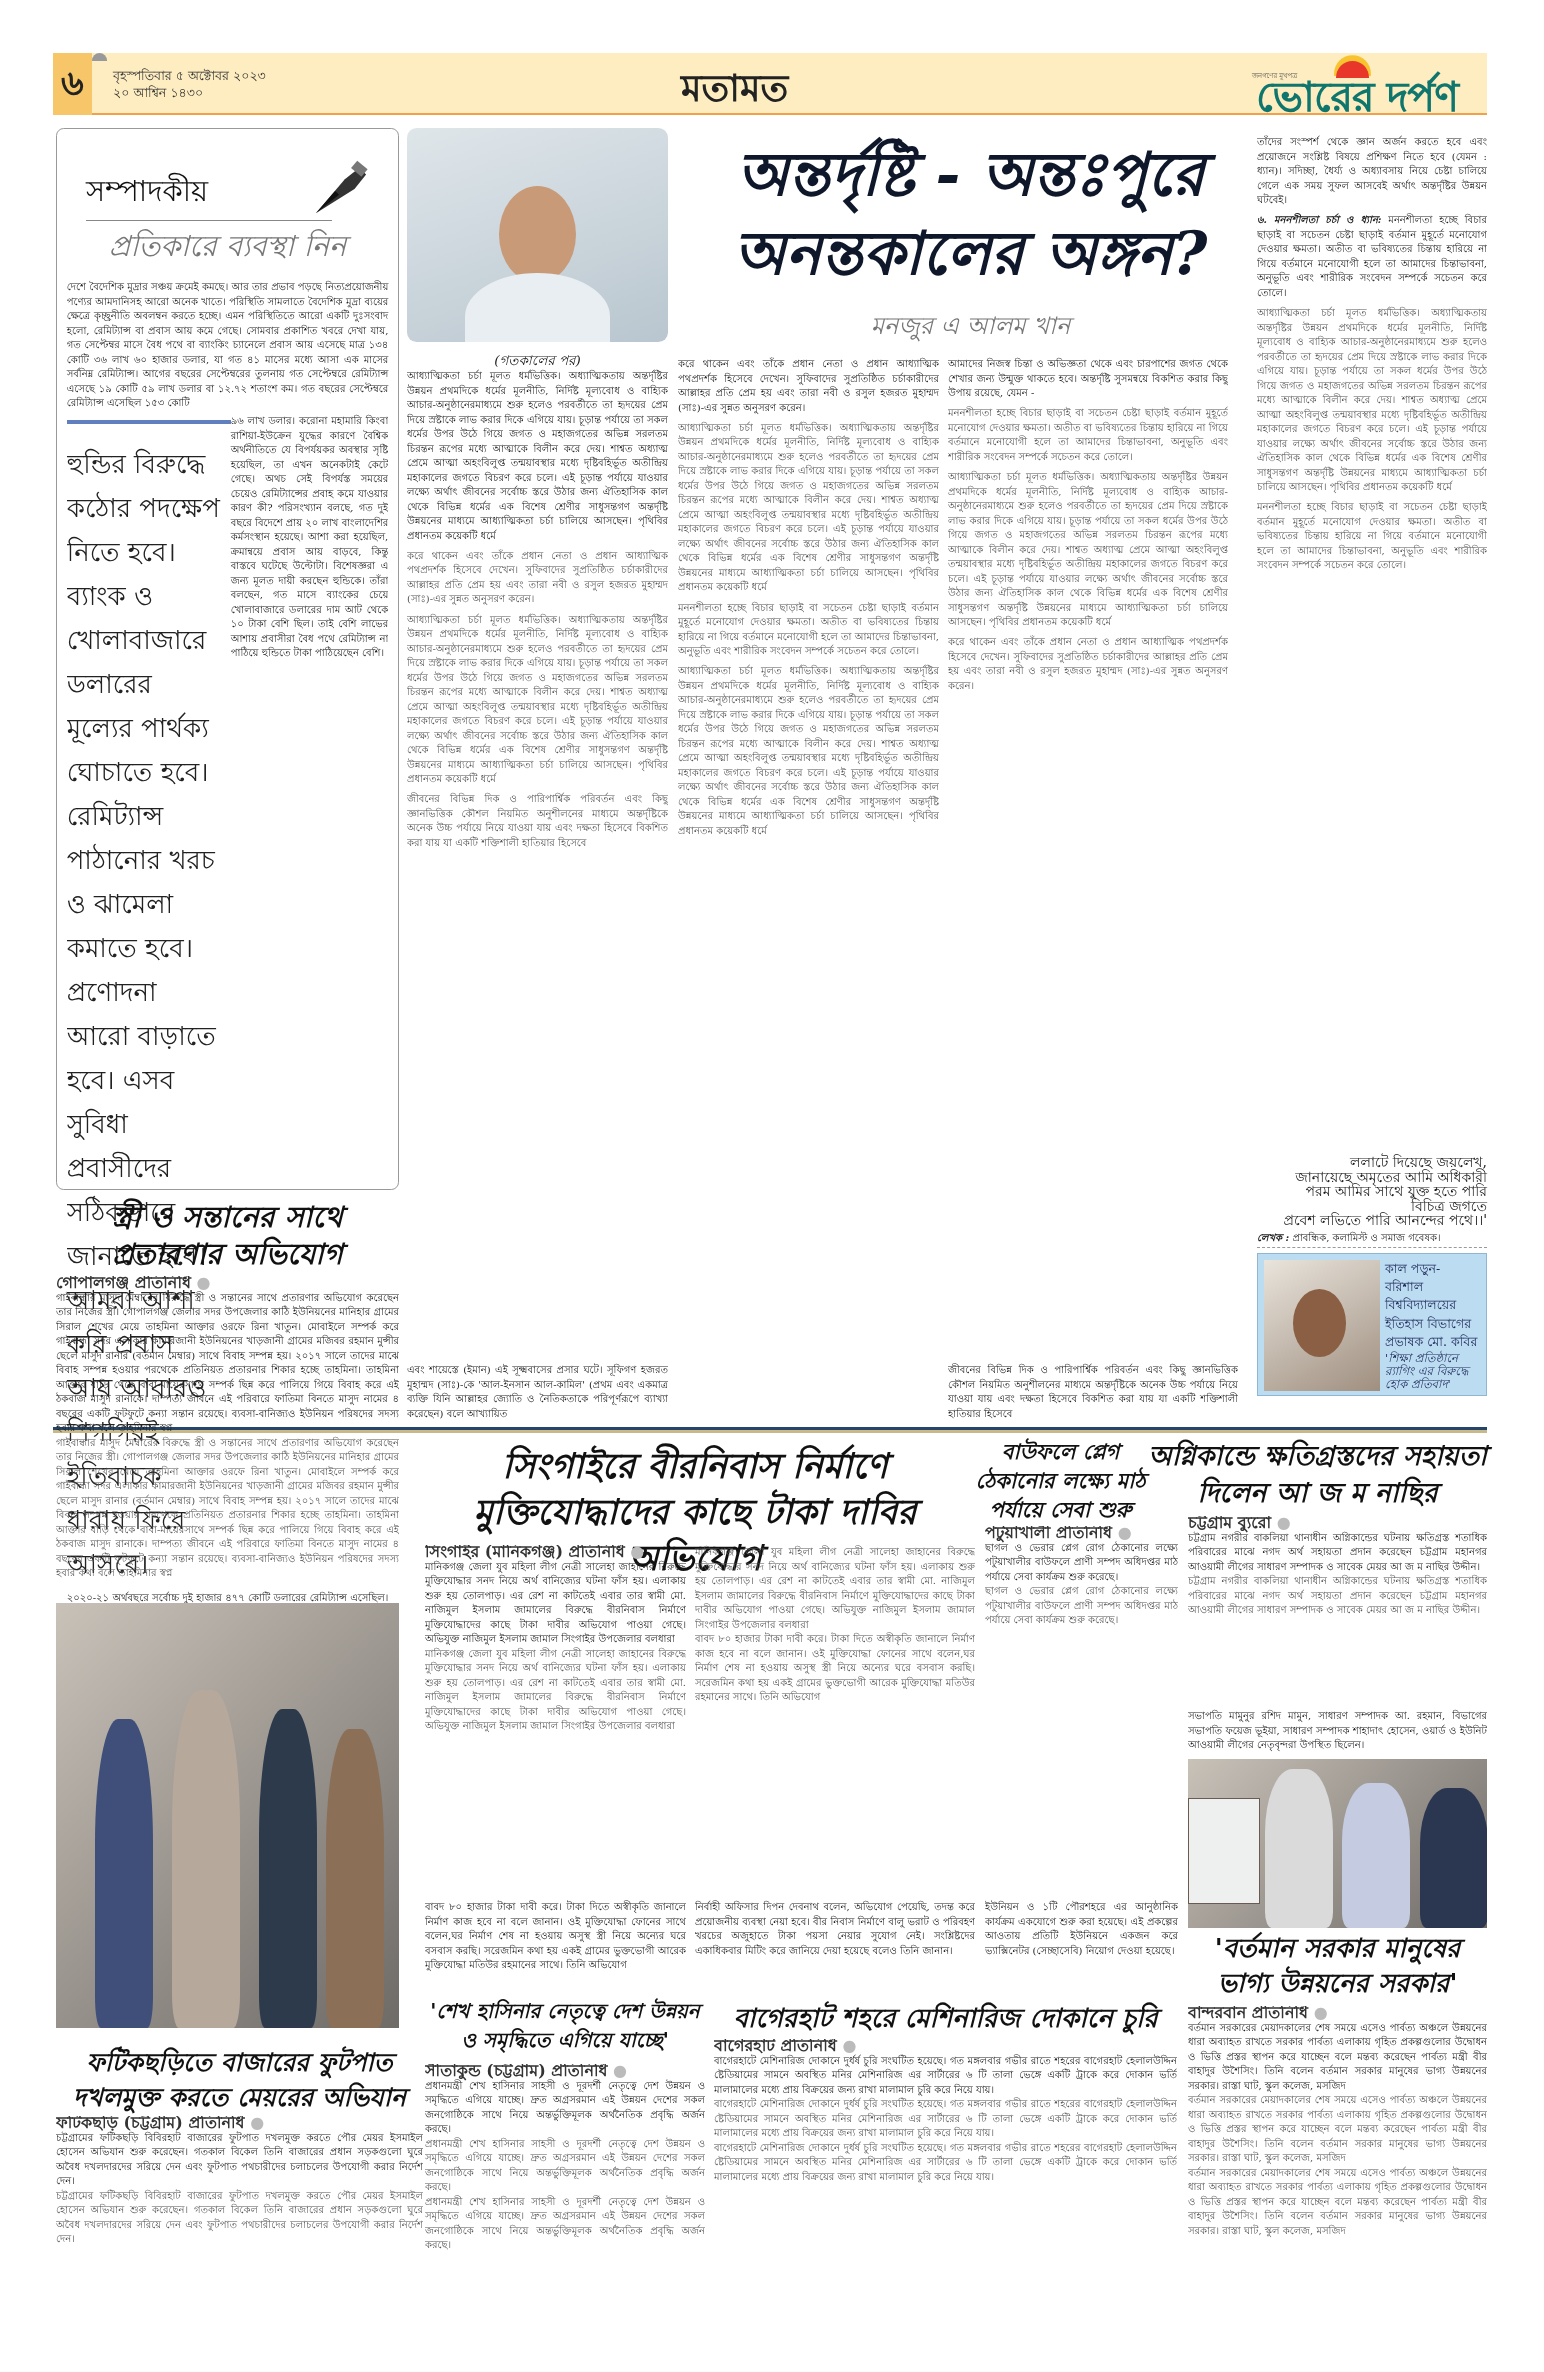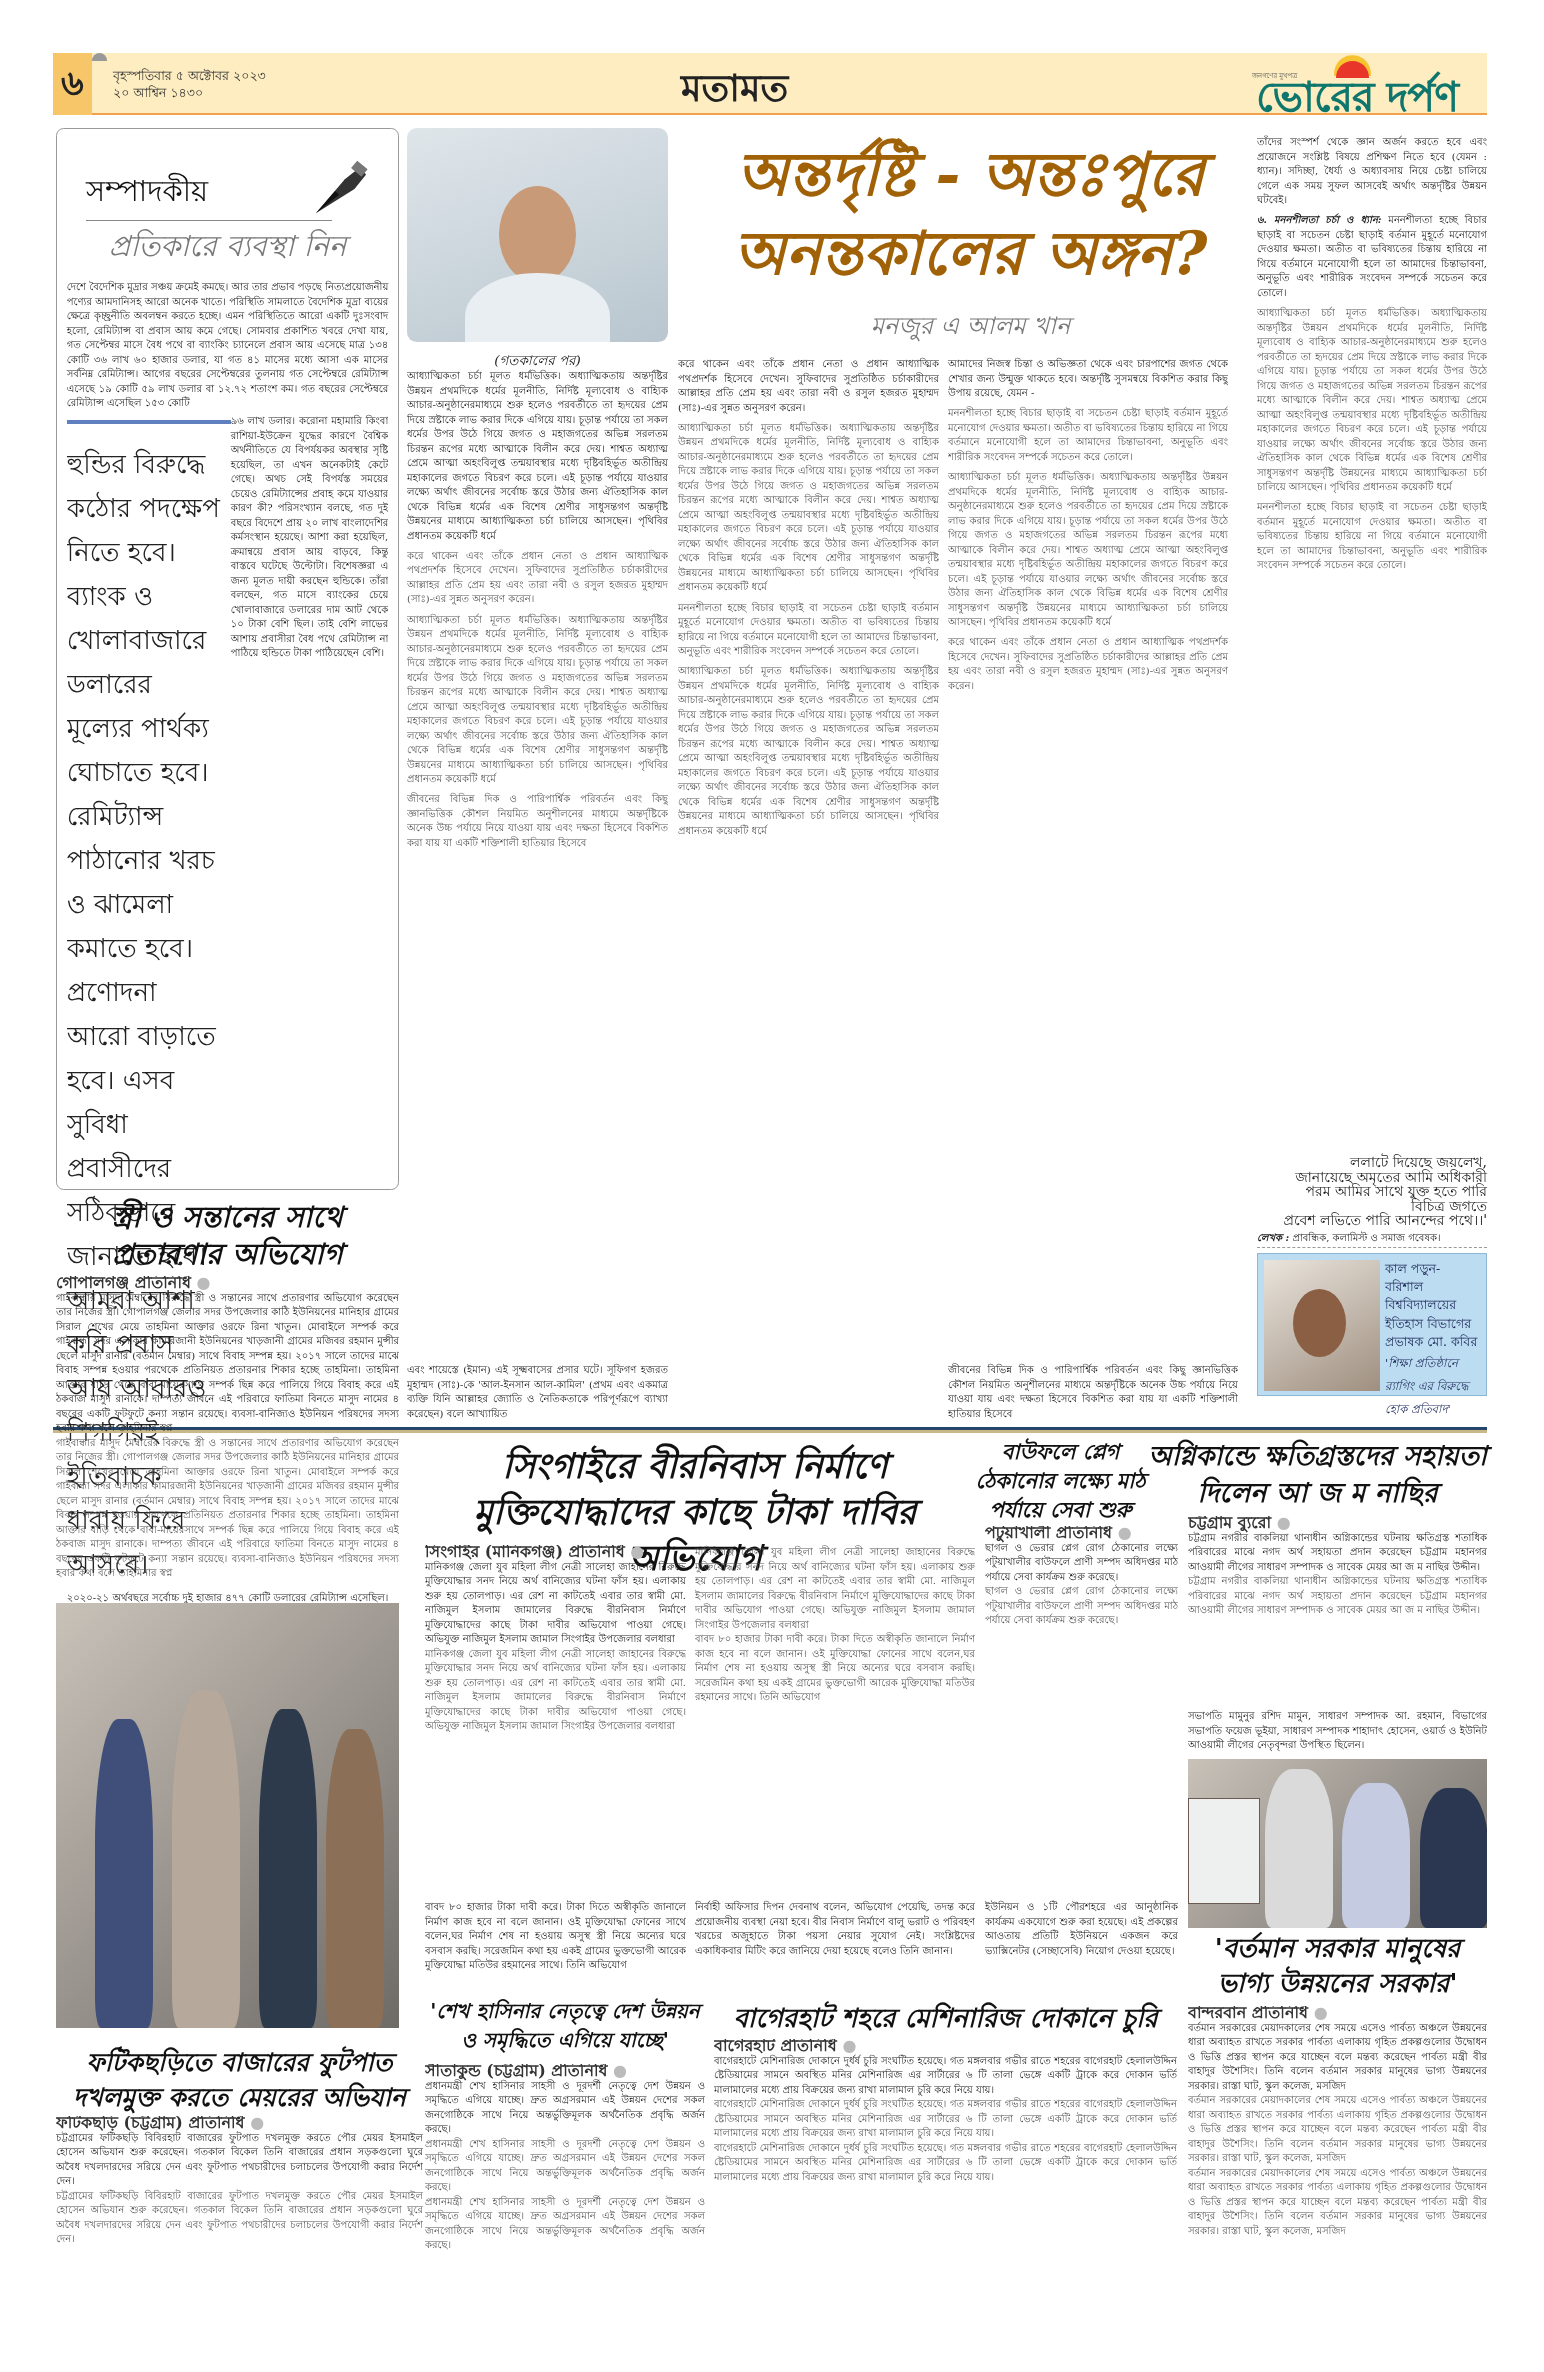--- a/index.html
+++ b/index.html
@@ -17,21 +17,21 @@
 .sun{position:absolute;right:89px;top:3.9px;width:33px;height:17.4px;border-radius:33px 33px 0 0;background:#e8362a;box-shadow:0 -3.9px 0 1.9px #f7c331}
 .edbox{left:56px;top:128px;width:343px;height:1062px;border:1.9px solid #999;border-radius:7.7px;background:#fff;padding:11.6px 9.7px}
 .ed-kicker{font-size:29px;color:#111;border-bottom:1.9px solid #888;width:246px;padding-bottom:3.9px;margin-top:27px;margin-left:19.3px}
 .pen{position:absolute;right:24px;top:31px;width:68px;height:58px}
 .ed-title{font-size:39px;font-weight:bold;font-style:italic;text-align:center;margin-top:11.6px}
 .ed-sub{font-size:29px;color:#777;font-style:italic;text-align:center;margin-top:1.9px}
 .body-text{font-size:10px;line-height:14.5px;text-align:justify;color:#222}
 .pull{font-family:"DejaVu Sans",sans-serif;font-size:26px;line-height:44px;color:#222;width:164px;float:left;padding-right:7.7px;border-top:4.8px solid #5f7fbf;margin-top:5.8px;padding-top:17.4px}
 .photo{background:linear-gradient(160deg,#dfe6ea,#b9c6cf);border-radius:9.7px;overflow:hidden}
 .face{position:absolute;border-radius:50%;background:#c89a78}
-.bigtitle{left:671px;top:135px;width:599px;text-align:center;font-size:60px;line-height:79px;font-weight:bold;font-style:italic;color:#a16207}
+.bigtitle{left:671px;top:135px;width:599px;text-align:center;font-size:60px;line-height:79px;font-weight:bold;font-style:italic;color:#0f172a}
 .byline{left:671px;top:307px;width:599px;text-align:center;font-size:24px;color:#777;font-style:italic}
 .col{position:absolute;font-size:10px;line-height:14.5px;text-align:justify;color:#222;overflow:hidden}
 .col .filler{color:#555}
 .divider{left:53px;width:1434px;height:5.8px;background:linear-gradient(#25466a 0 2.9px,#c8b88a 2.9px 5.8px)}
 .headline{position:absolute;font-weight:bold;font-style:italic;color:#111;text-align:center}
 .dateline{font-size:16px;font-weight:bold;color:#333}
 .dot{color:#bbb}
 .promo{left:1257px;top:1253px;width:230px;height:143px;background:#bcdcf2;border:1px solid #8fb7d3}
 .promo-photo{left:5.8px;top:5.8px;width:116px;height:131px;background:linear-gradient(150deg,#e9e4dc,#9f8f80);overflow:hidden}
 .promo-text{left:127px;top:5.8px;width:97px;font-size:12.6px;line-height:18.3px;color:#1e2a5a}
@@ -133,21 +133,21 @@
     <div class="face" style="left:29px;top:29px;width:53px;height:68px;background:#8a5f44"></div>
   </div>
   <div class="abs promo-text">
     <div>কাল পড়ুন-</div>
     <div>বরিশাল</div>
     <div>বিশ্ববিদ্যালয়ের</div>
     <div>ইতিহাস বিভাগের</div>
     <div>প্রভাষক মো. কবির</div>
   </div>
 </div>
-<div class="abs" style="left:1385px;top:1352px;width:100px;font-size:11.6px;font-style:italic;line-height:23px;color:#1e2a5a">'শিক্ষা প্রতিষ্ঠানে র‍্যাগিং এর বিরুদ্ধে হোক প্রতিবাদ'</div>
+<div class="abs" style="left:1385px;top:1352px;width:100px;font-size:11.6px;font-style:italic;line-height:13px;color:#1e2a5a">'শিক্ষা প্রতিষ্ঠানে র‍্যাগিং এর বিরুদ্ধে হোক প্রতিবাদ'</div>
 
 <div class="abs divider" style="top:1427px"></div>
 
 <div class="headline" style="left:56px;top:1199px;width:343px;font-size:29px;line-height:37px">স্ত্রী ও সন্তানের সাথে প্রতারণার অভিযোগ</div>
 <div class="col" style="left:56px;top:1276px;width:343px;height:323px">
   <div class="dateline"><span>গোপালগঞ্জ প্রতিনিধি</span> <span class="dot">●</span></div>
   <p>গাইবান্ধার মাসুদ মেম্বারের বিরুদ্ধে স্ত্রী ও সন্তানের সাথে প্রতারণার অভিযোগ করেছেন তার নিজের স্ত্রী। গোপালগঞ্জ জেলার সদর উপজেলার কাঠি ইউনিয়নের মানিহার গ্রামের সিরাল শেখের মেয়ে তাহমিনা আক্তার ওরফে রিনা খাতুন। মোবাইলে সম্পর্ক করে গাইবান্ধা সদর এলাকার কামারজানী ইউনিয়নের খাড়জানী গ্রামের মজিবর রহমান মুন্সীর ছেলে মাসুদ রানার (বর্তমান মেম্বার) সাথে বিবাহ সম্পন্ন হয়। ২০১৭ সালে তাদের মাঝে বিবাহ সম্পন্ন হওয়ার পরথেকে প্রতিনিয়ত প্রতারনার শিকার হচ্ছে তাহমিনা। তাহমিনা আক্তার বাড়ি থেকে বাবা-মায়েরসাথে সম্পর্ক ছিন্ন করে পালিয়ে গিয়ে বিবাহ করে এই ঠকবাজ মাসুদ রানাকে। দাম্পত্য জীবনে এই পরিবারে ফাতিমা বিনতে মাসুদ নামের ৪ বছরের একটি ফুটফুটে কন্যা সন্তান রয়েছে। ব্যবসা-বানিজ্যও ইউনিয়ন পরিষদের সদস্য হবার কথা বলে তাহমিনার স্বপ্ন</p>
   <p class="filler">গাইবান্ধার মাসুদ মেম্বারের বিরুদ্ধে স্ত্রী ও সন্তানের সাথে প্রতারণার অভিযোগ করেছেন তার নিজের স্ত্রী। গোপালগঞ্জ জেলার সদর উপজেলার কাঠি ইউনিয়নের মানিহার গ্রামের সিরাল শেখের মেয়ে তাহমিনা আক্তার ওরফে রিনা খাতুন। মোবাইলে সম্পর্ক করে গাইবান্ধা সদর এলাকার কামারজানী ইউনিয়নের খাড়জানী গ্রামের মজিবর রহমান মুন্সীর ছেলে মাসুদ রানার (বর্তমান মেম্বার) সাথে বিবাহ সম্পন্ন হয়। ২০১৭ সালে তাদের মাঝে বিবাহ সম্পন্ন হওয়ার পরথেকে প্রতিনিয়ত প্রতারনার শিকার হচ্ছে তাহমিনা। তাহমিনা আক্তার বাড়ি থেকে বাবা-মায়েরসাথে সম্পর্ক ছিন্ন করে পালিয়ে গিয়ে বিবাহ করে এই ঠকবাজ মাসুদ রানাকে। দাম্পত্য জীবনে এই পরিবারে ফাতিমা বিনতে মাসুদ নামের ৪ বছরের একটি ফুটফুটে কন্যা সন্তান রয়েছে। ব্যবসা-বানিজ্যও ইউনিয়ন পরিষদের সদস্য হবার কথা বলে তাহমিনার স্বপ্ন</p>
 </div>
 <div class="abs news-photo" style="left:56px;top:1603px;width:343px;height:425px">

